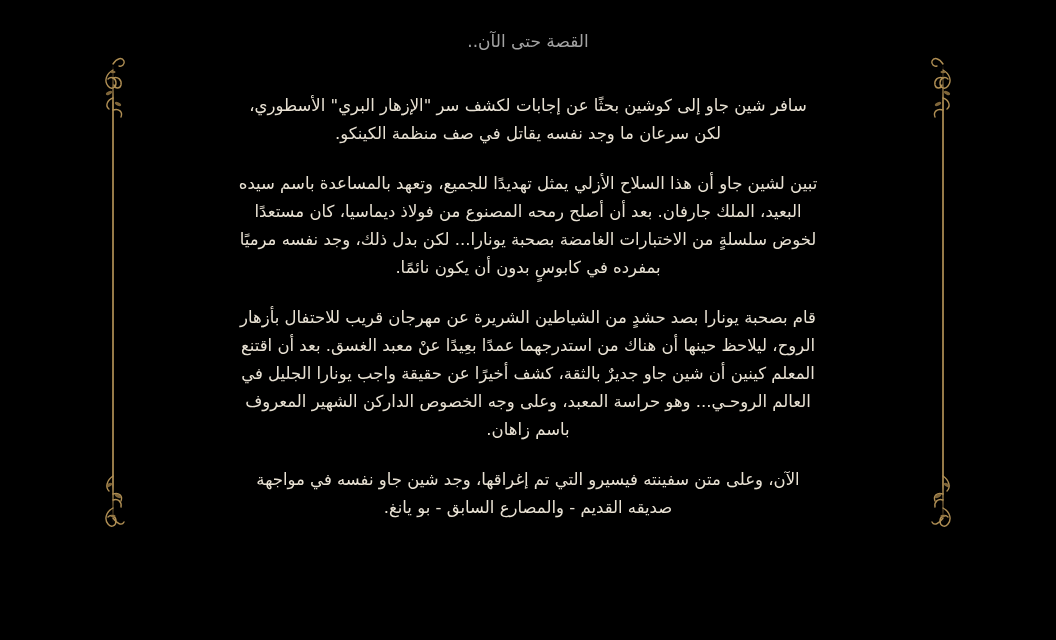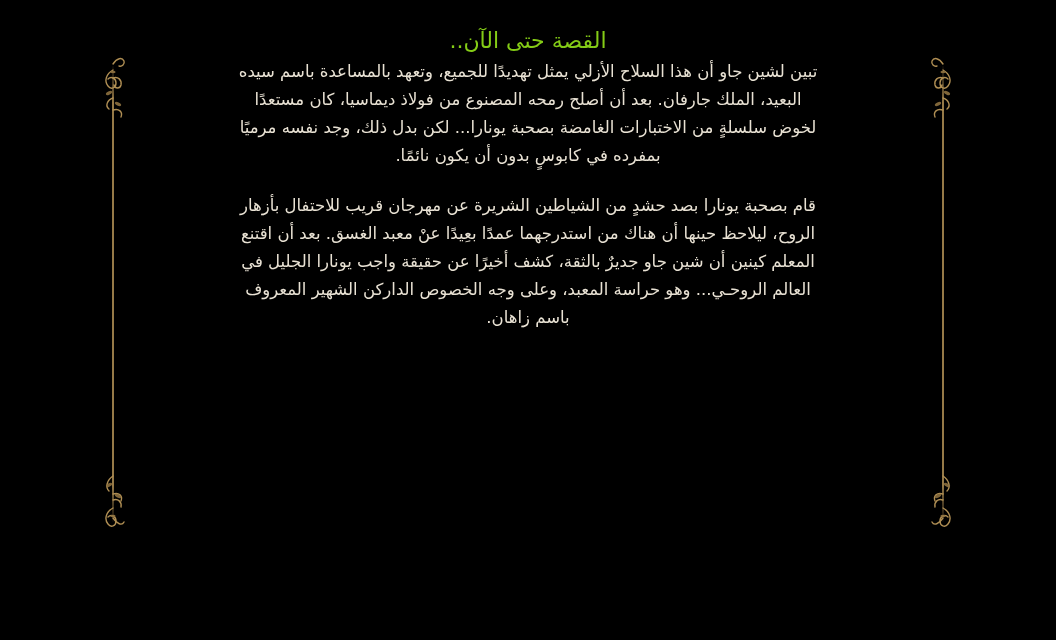--- a/index.html
+++ b/index.html
@@ -48,25 +48,25 @@
 
   .story {
     position: absolute;
     top: 28px;
     left: 0;
     width: 1056px;
     text-align: center;
   }
 
   .title {
-    font-size: 22px;
+    font-size: 17px;
     line-height: 26px;
-    color: #84cc16;
+    color: #a3a3a3;
     letter-spacing: 0.2px;
-    margin-bottom: 4px;
+    margin-bottom: 38px;
   }
 
   .para {
     width: 580px;
     margin: 0 auto 22px auto;
     font-size: 16.5px;
     line-height: 28px;
     color: #e9e2d4;
     text-align: center;
   }
@@ -124,17 +124,19 @@
         <ellipse cx="17" cy="437" rx="3.4" ry="1.6" transform="rotate(28 17 437)"></ellipse>
         <ellipse cx="8" cy="448" rx="3.4" ry="1.6" transform="rotate(-26 8 448)"></ellipse>
         <ellipse cx="13" cy="24" rx="2.6" ry="1.3"></ellipse>
         <ellipse cx="13" cy="468" rx="2.6" ry="1.3"></ellipse>
       </g>
     </svg>
   </div>
 
   <div class="story">
     <div class="title">القصة حتى الآن..</div>
+    <p class="para">سافر شين جاو إلى كوشين بحثًا عن إجابات لكشف سر "الإزهار البري" الأسطوري، لكن سرعان ما وجد نفسه يقاتل في صف منظمة الكينكو.</p>
     <p class="para">تبين لشين جاو أن هذا السلاح الأزلي يمثل تهديدًا للجميع، وتعهد بالمساعدة باسم سيده البعيد، الملك جارفان. بعد أن أصلح رمحه المصنوع من فولاذ ديماسيا، كان مستعدًا لخوض سلسلةٍ من الاختبارات الغامضة بصحبة يونارا... لكن بدل ذلك، وجد نفسه مرميًا بمفرده في كابوسٍ بدون أن يكون نائمًا.</p>
     <p class="para">قام بصحبة يونارا بصد حشدٍ من الشياطين الشريرة عن مهرجان قريب للاحتفال بأزهار الروح، ليلاحظ حينها أن هناك من استدرجهما عمدًا بعِيدًا عنْ معبد الغسق. بعد أن اقتنع المعلم كينين أن شين جاو جديرٌ بالثقة، كشف أخيرًا عن حقيقة واجب يونارا الجليل في العالم الروحـي... وهو حراسة المعبد، وعلى وجه الخصوص الداركن الشهير المعروف باسم زاهان.</p>
+    <p class="para">الآن، وعلى متن سفينته فيسيرو التي تم إغراقها، وجد شين جاو نفسه في مواجهة صديقه القديم - والمصارع السابق - بو يانغ.</p>
   </div>
 
 </div>
 
 </body></html>

